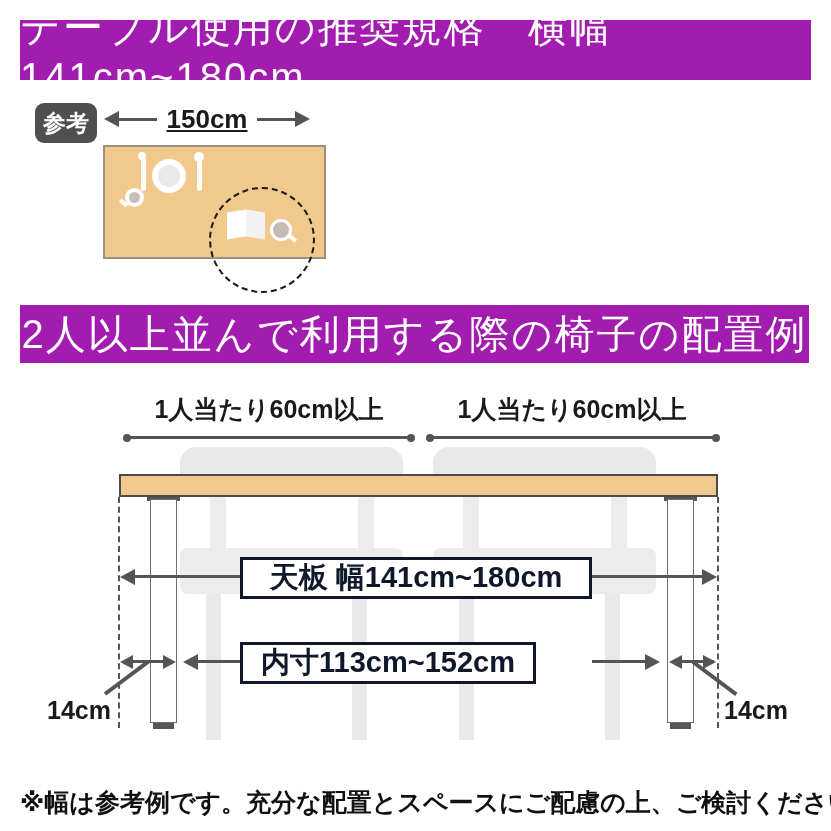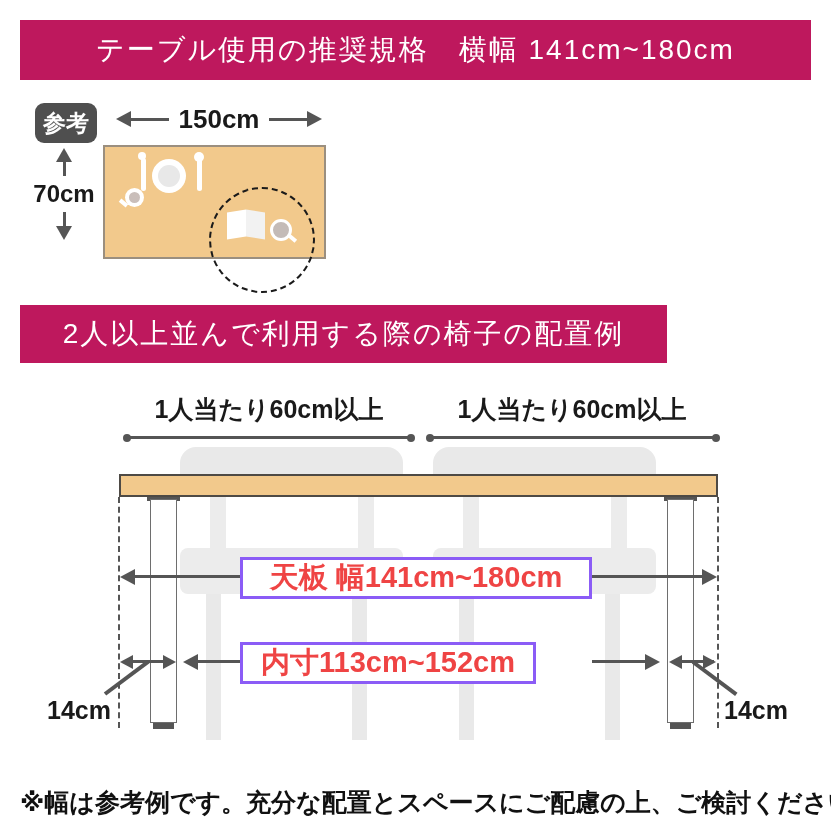--- a/index.html
+++ b/index.html
@@ -1,38 +1,38 @@
 <!DOCTYPE html>
 <html><head>
 <meta charset="utf-8">
 <style>
   html,body{margin:0;padding:0;background:#fff;}
   .page{position:relative;width:831px;height:831px;background:#ffffff;overflow:hidden;
         font-family:"Liberation Sans","DejaVu Sans",sans-serif;color:#1a1a1a;}
   .abs{position:absolute;}
-  .banner{background:#be185d;color:#ffffff;display:flex;align-items:center;justify-content:center;
-          font-size:28px;font-weight:500;letter-spacing:2px;}
+  .banner{background:#a21caf;color:#ffffff;display:flex;align-items:center;justify-content:center;
+          font-size:40px;font-weight:500;letter-spacing:2px;}
   .hline{background:#555;height:3px;}
   .dot{width:8px;height:8px;border-radius:50%;background:#555;}
   .tl{width:0;height:0;border-top:8px solid transparent;border-bottom:8px solid transparent;border-right:15px solid #555;}
   .tr{width:0;height:0;border-top:8px solid transparent;border-bottom:8px solid transparent;border-left:15px solid #555;}
   .tu{width:0;height:0;border-left:8px solid transparent;border-right:8px solid transparent;border-bottom:14px solid #555;}
   .td{width:0;height:0;border-left:8px solid transparent;border-right:8px solid transparent;border-top:14px solid #555;}
   .tl.sm{border-top-width:7px;border-bottom-width:7px;border-right-width:13px;}
   .tr.sm{border-top-width:7px;border-bottom-width:7px;border-left-width:13px;}
   .arrowrow{display:flex;align-items:center;}
   .arrowrow .lab{padding:0 10px;font-size:26px;font-weight:700;white-space:nowrap;}
   .arrowcol{display:flex;flex-direction:column;align-items:center;}
   .arrowcol .lab{padding:4px 0;font-size:24px;font-weight:700;}
   .flexline-h{flex:1;height:3px;background:#555;}
   .flexline-v{flex:1;width:3px;background:#555;}
   .ttv{background:#f2c98c;border:2px solid #9b8f7f;}
   .tabletop{background:#f2c98c;border:2px solid #4e4a45;box-sizing:border-box;}
-  .mbox{background:#fff;border:3px solid #8b5cf6;box-sizing:border-box;display:flex;align-items:center;
-        justify-content:center;font-size:29px;font-weight:700;color:#ef4444;z-index:6;}
+  .mbox{background:#fff;border:3px solid #0f172a;box-sizing:border-box;display:flex;align-items:center;
+        justify-content:center;font-size:29px;font-weight:700;color:#0f172a;z-index:6;}
   .dashv{width:0;border-left:2px dashed #555;}
   .chairpart{background:#e9e9e9;}
   .chairpart2{background:#ececec;}
   .leg{background:#ffffff;border:1.5px solid #6e6e6e;box-sizing:border-box;}
   .darkbar{background:#555;}
   .biglabel{font-size:25px;font-weight:700;text-align:center;white-space:nowrap;}
   .smalllabel{font-size:25px;font-weight:700;white-space:nowrap;}
   .note{font-size:26px;font-weight:600;line-height:43px;color:#111;}
   .footnote{font-size:25px;font-weight:700;color:#111;white-space:nowrap;}
   .z5{z-index:5;}
@@ -44,35 +44,28 @@
 
   <div class="abs banner" style="left:20px;top:20px;width:791px;height:60px;">
     <span>テーブル使用の推奨規格　横幅 141cm~180cm</span>
   </div>
 
   <div class="abs" style="left:35px;top:103px;width:62px;height:40px;background:#4f4f4f;border-radius:9px;
        display:flex;align-items:center;justify-content:center;color:#fff;font-size:23px;font-weight:700;">
     <span>参考</span>
   </div>
 
-  <div class="abs arrowrow" style="left:116px;top:106px;width:206px;height:26px;">
+  <div class="abs arrowrow" style="left:104px;top:106px;width:206px;height:26px;text-decoration:underline;">
     <span class="tl"></span>
     <span class="flexline-h"></span>
     <span class="lab">150cm</span>
     <span class="flexline-h"></span>
     <span class="tr"></span>
   </div>
 
-  <div class="abs arrowcol" style="left:33px;top:148px;width:62px;height:92px;">
-    <span class="tu"></span>
-    <span class="flexline-v"></span>
-    <span class="lab">70cm</span>
-    <span class="flexline-v"></span>
-    <span class="td"></span>
-  </div>
 
   <div class="abs ttv" style="left:103px;top:145px;width:219px;height:110px;">
 
     <span class="abs" style="left:36px;top:11px;width:5px;height:33px;background:#fff;border-radius:3px;"></span>
     <span class="abs" style="left:33px;top:5px;width:8px;height:8px;background:#fff;border-radius:50%;"></span>
 
     <span class="abs" style="left:47px;top:12px;width:34px;height:34px;background:#fff;border-radius:50%;"></span>
     <span class="abs" style="left:53px;top:18px;width:22px;height:22px;background:#e8e8e8;border-radius:50%;"></span>
 
     <span class="abs" style="left:92px;top:11px;width:5px;height:33px;background:#fff;border-radius:3px;"></span>
@@ -86,21 +79,21 @@
 
     <span class="abs" style="left:122px;top:64px;width:19px;height:27px;background:#fff;transform:skewY(-9deg);"></span>
     <span class="abs" style="left:141px;top:64px;width:19px;height:27px;background:#f2f2f2;transform:skewY(9deg);"></span>
 
     <span class="abs" style="left:165px;top:72px;width:16px;height:16px;background:#c4bbb7;border:3px solid #fff;border-radius:50%;"></span>
     <span class="abs" style="left:182px;top:89px;width:10px;height:4px;background:#fff;transform:rotate(40deg);"></span>
   </div>
 
 
 
-  <div class="abs banner" style="left:20px;top:305px;width:647px;height:58px;">
+  <div class="abs banner" style="left:20px;top:305px;width:789px;height:58px;">
     <span>2人以上並んで利用する際の椅子の配置例</span>
   </div>
 
   <div class="abs biglabel z5" style="left:119px;top:393px;width:300px;">1人当たり60cm以上</div>
   <div class="abs biglabel z5" style="left:422px;top:393px;width:300px;">1人当たり60cm以上</div>
 
   <div class="abs dot" style="left:123px;top:434px;"></div>
   <div class="abs hline" style="left:127px;top:436px;width:284px;"></div>
   <div class="abs dot" style="left:407px;top:434px;"></div>
   <div class="abs dot" style="left:426px;top:434px;"></div>

